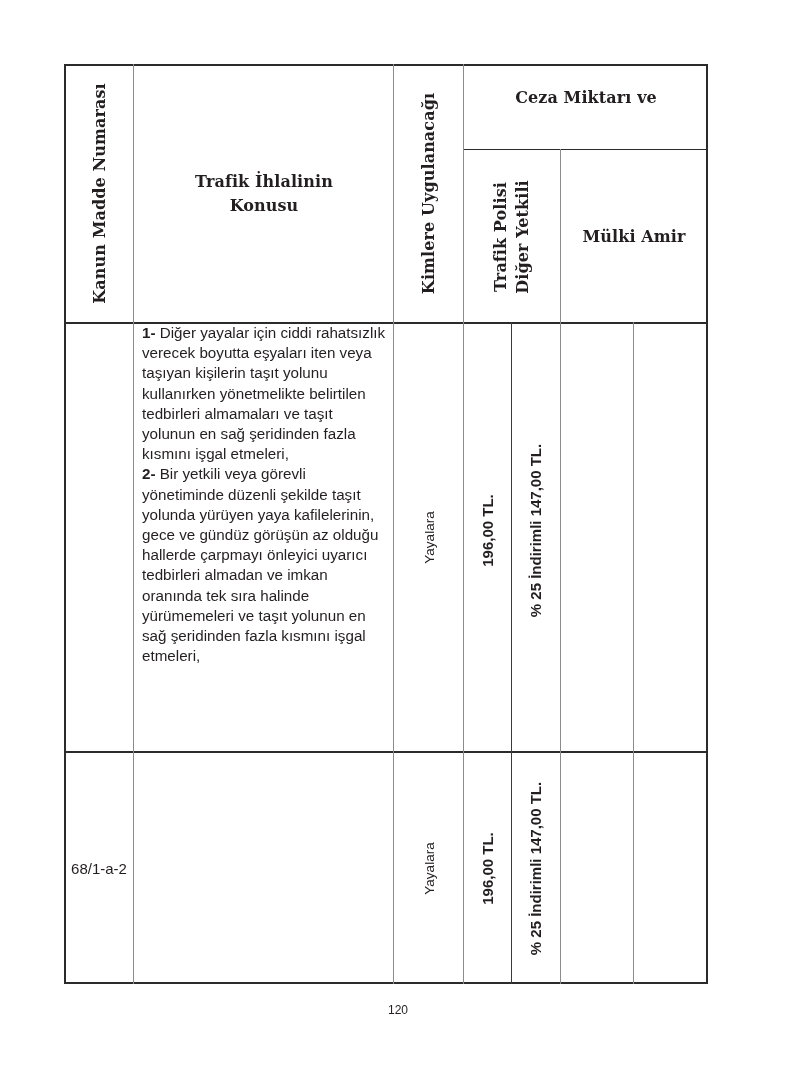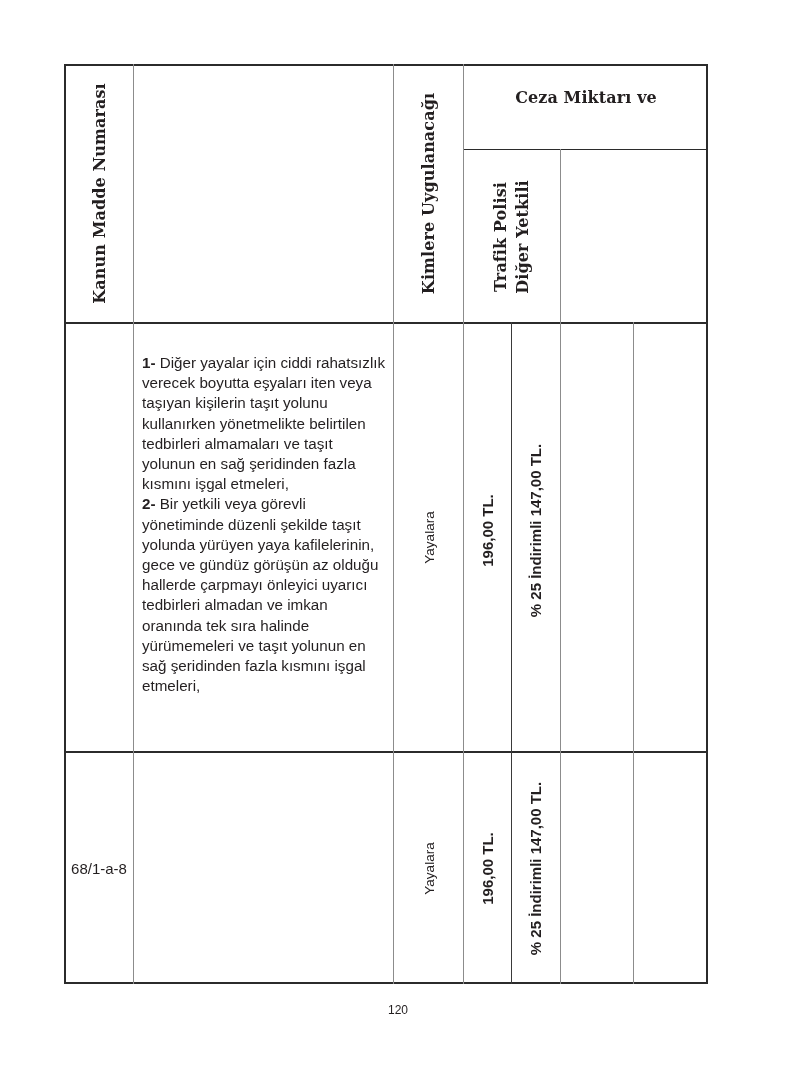--- a/index.html
+++ b/index.html
@@ -38,39 +38,46 @@
   <div class="line-v" style="left:393px; top:64px; height:920px;"></div>
   <div class="line-v" style="left:463px; top:64px; height:920px;"></div>
   <div class="line-v dark" style="left:511px; top:322px; height:662px;"></div>
   <div class="line-v" style="left:560px; top:149px; height:835px;"></div>
   <div class="line-v" style="left:633px; top:322px; height:662px;"></div>
 
   <div class="cell serif hdr" style="left:64px; top:64px; width:70px; height:259px;">
     <span class="vert">Kanun Madde Numarası</span>
   </div>
 
+  <div class="cell serif hdr" style="left:134px; top:64px; width:260px; height:259px; align-items:flex-start; padding-top:106px; flex-direction:column; justify-content:flex-start;">
+    <div style="width:100%; text-align:center; line-height:24px;">Trafik İhlalinin</div>
+    <div style="width:100%; text-align:center; line-height:24px;">Konusu</div>
+  </div>
 
   <div class="cell serif hdr" style="left:394px; top:64px; width:70px; height:259px;">
     <span class="vert">Kimlere Uygulanacağı</span>
   </div>
 
   <div class="cell serif hdr" style="left:464px; top:64px; width:244px; height:66px; flex-direction:column;">
     <div style="text-align:center; line-height:23px;">Ceza Miktarı ve</div>
   </div>
 
   <div class="cell serif hdr" style="left:464px; top:150px; width:96px; height:173px;">
     <div class="vert2">
       <div>Trafik Polisi</div>
       <div>Diğer Yetkili</div>
     </div>
   </div>
 
+  <div class="cell serif hdr" style="left:560px; top:150px; width:148px; height:173px;">
+    <span>Mülki Amir</span>
+  </div>
 
 
-  <div class="cell sans" style="left:134px; top:323px; width:260px; height:429px; justify-content:flex-start; align-items:flex-start; padding-top:30px;">
+  <div class="cell sans" style="left:134px; top:323px; width:260px; height:429px; justify-content:flex-start; align-items:flex-start; ">
     <div class="body-txt">
       <b>1-</b><span> Diğer yayalar için ciddi rahatsızlık verecek boyutta eşyaları iten veya taşıyan kişilerin taşıt yolunu kullanırken yönetmelikte belirtilen tedbirleri almamaları ve taşıt yolunun en sağ şeridinden fazla kısmını işgal etmeleri,</span><br>
       <b>2-</b><span> Bir yetkili veya görevli yönetiminde düzenli şekilde taşıt yolunda yürüyen yaya kafilelerinin,  gece ve gündüz görüşün az olduğu hallerde çarpmayı önleyici uyarıcı tedbirleri almadan ve  imkan oranında tek sıra halinde yürümemeleri ve taşıt yolunun en sağ şeridinden fazla kısmını işgal etmeleri,</span>
     </div>
   </div>
 
   <div class="cell sans rotsmall" style="left:394px; top:323px; width:70px; height:429px;">
     <span class="vert">Yayalara</span>
   </div>
 
@@ -83,21 +90,21 @@
   </div>
 
   <div class="cell sans" style="left:560px; top:323px; width:73px; height:429px;">
     <span></span>
   </div>
   <div class="cell sans" style="left:633px; top:323px; width:75px; height:429px;">
     <span></span>
   </div>
 
   <div class="cell sans madde" style="left:64px; top:752px; width:70px; height:232px;">
-    <span>68/1-a-8</span>
+    <span>68/1-a-2</span>
   </div>
 
 
   <div class="cell sans rotsmall" style="left:394px; top:752px; width:70px; height:232px;">
     <span class="vert">Yayalara</span>
   </div>
 
   <div class="cell sans rotbold" style="left:464px; top:752px; width:47px; height:232px;">
     <span class="vert">196,00 TL.</span>
   </div>

